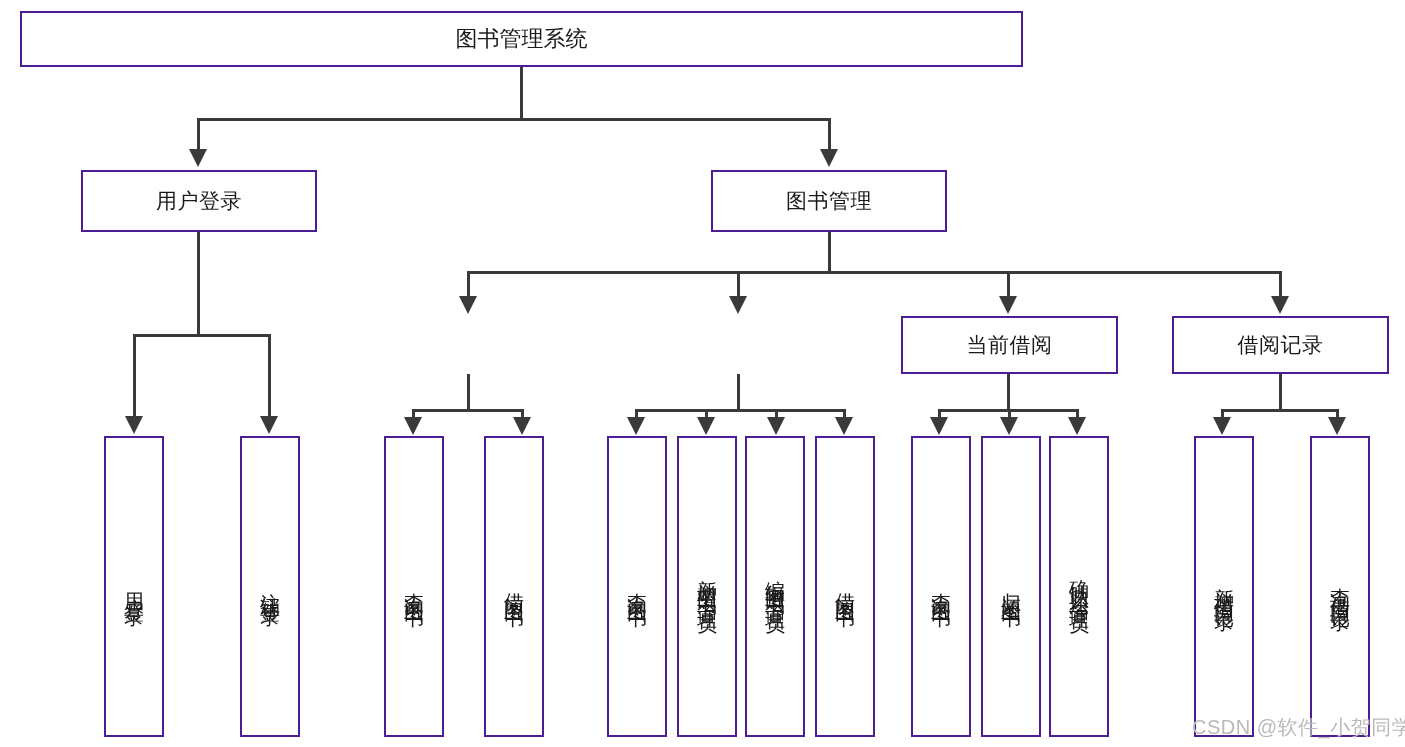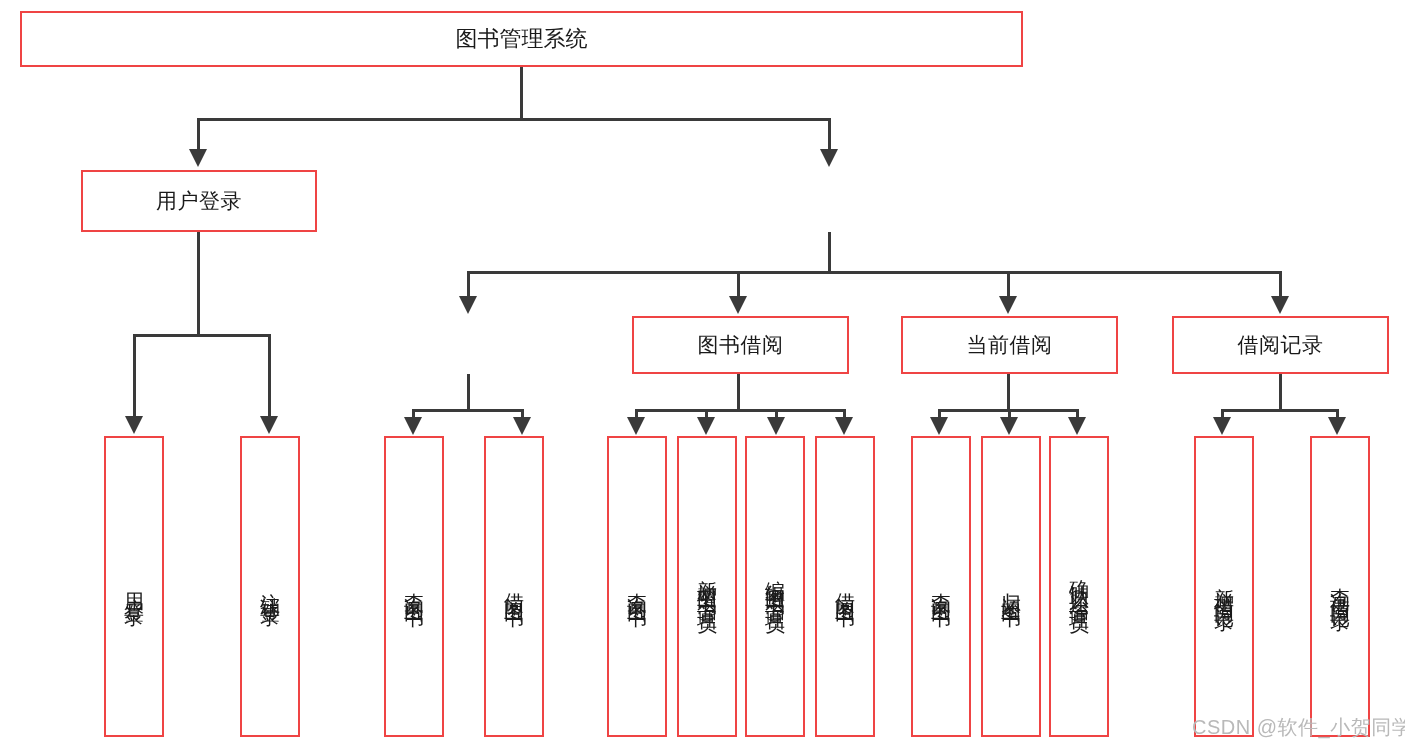--- a/index.html
+++ b/index.html
@@ -13,21 +13,21 @@
   #canvas {
     position: relative;
     width: 1405px;
     height: 747px;
     background: #ffffff;
     overflow: hidden;
   }
   .node {
     position: absolute;
     box-sizing: border-box;
-    border: 2px solid #ef4444;
+    border: 2px solid #4c1d95;
     background: #ffffff;
     color: #1a1a1a;
     display: flex;
     align-items: center;
     justify-content: center;
     text-align: center;
     line-height: 1.25;
   }
   .node-h {
     font-size: 21px;
@@ -85,20 +85,23 @@
 
   <div class="edge edge-v" style="left:197px; top:118px; width:3px; height:33px;"></div>
   <div class="arrow" style="left:189px; top:149px;"></div>
   <div class="edge edge-v" style="left:828px; top:118px; width:3px; height:33px;"></div>
   <div class="arrow" style="left:820px; top:149px;"></div>
 
   <div class="node node-h" style="left:81px; top:170px; width:236px; height:62px;">
     <span>用户登录</span>
   </div>
 
+  <div class="node node-h" style="left:711px; top:170px; width:236px; height:62px;">
+    <span>图书管理</span>
+  </div>
 
   <div class="edge edge-v" style="left:197px; top:232px; width:3px; height:102px;"></div>
   <div class="edge edge-h" style="left:133px; top:334px; width:138px; height:3px;"></div>
   <div class="edge edge-v" style="left:133px; top:334px; width:3px; height:84px;"></div>
   <div class="arrow" style="left:125px; top:416px;"></div>
   <div class="edge edge-v" style="left:268px; top:334px; width:3px; height:84px;"></div>
   <div class="arrow" style="left:260px; top:416px;"></div>
 
   <div class="edge edge-v" style="left:828px; top:232px; width:3px; height:39px;"></div>
   <div class="edge edge-h" style="left:467px; top:271px; width:815px; height:3px;"></div>
@@ -108,23 +111,20 @@
 
   <div class="edge edge-v" style="left:737px; top:271px; width:3px; height:27px;"></div>
   <div class="arrow" style="left:729px; top:296px;"></div>
 
   <div class="edge edge-v" style="left:1007px; top:271px; width:3px; height:27px;"></div>
   <div class="arrow" style="left:999px; top:296px;"></div>
 
   <div class="edge edge-v" style="left:1279px; top:271px; width:3px; height:27px;"></div>
   <div class="arrow" style="left:1271px; top:296px;"></div>
 
-  <div class="node node-h" style="left:632px; top:316px; width:217px; height:58px;">
-    <span>图书借阅</span>
-  </div>
   <div class="node node-h" style="left:1172px; top:316px; width:217px; height:58px;">
     <span>借阅记录</span>
   </div>
   <div class="node node-h" style="left:901px; top:316px; width:217px; height:58px;">
     <span>当前借阅</span>
   </div>
 
   <div class="edge edge-v" style="left:467px; top:374px; width:3px; height:35px;"></div>
   <div class="edge edge-h" style="left:412px; top:409px; width:112px; height:3px;"></div>
   <div class="edge edge-v" style="left:412px; top:409px; width:3px; height:10px;"></div>

